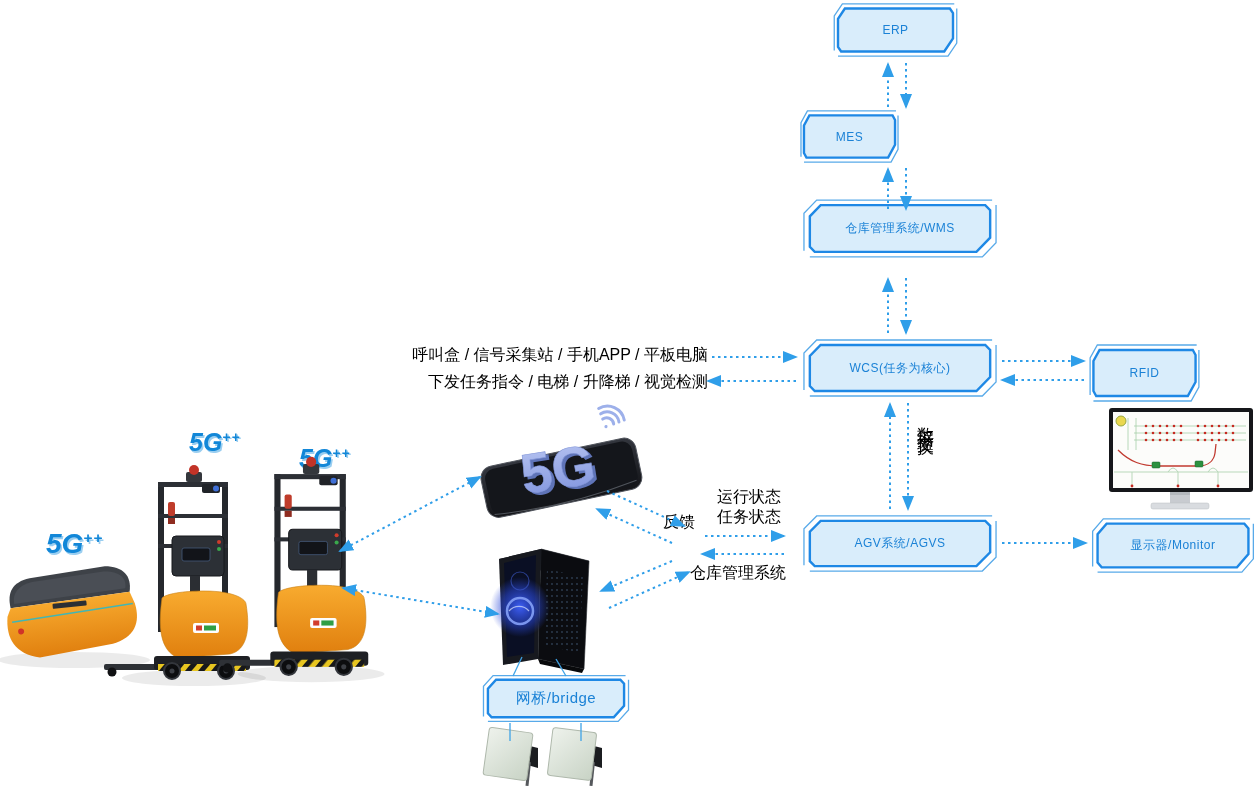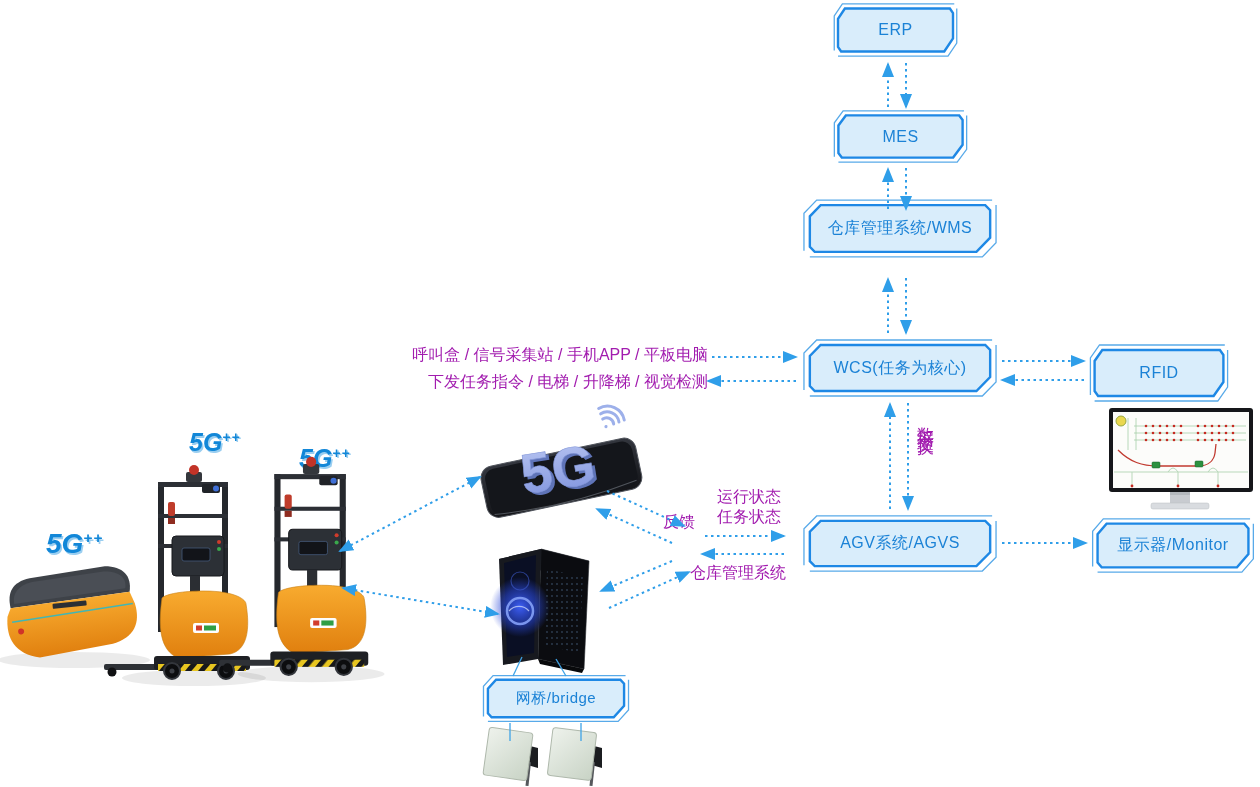--- a/index.html
+++ b/index.html
@@ -7,23 +7,23 @@
     position:relative;width:1260px;height:787px;background:#ffffff;overflow:hidden;
     font-family:"Liberation Sans","DejaVu Sans",sans-serif;
   }
   
   .tbox{position:absolute;}
   .tbox svg.frame{position:absolute;left:0;top:0;width:100%;height:100%;overflow:visible;}
   .fouter{fill:none;stroke:#58aae9;stroke-width:1.3;vector-effect:non-scaling-stroke;}
   .finner{fill:#d9edfb;stroke:#1e88e5;stroke-width:2.4;vector-effect:non-scaling-stroke;stroke-linejoin:miter;}
   .tbox .lbl{
     position:absolute;inset:0;display:flex;align-items:center;justify-content:center;
-    color:#1b82d6;font-size:16px;letter-spacing:.5px;white-space:nowrap;
+    color:#1b82d6;font-size:12px;letter-spacing:.5px;white-space:nowrap;
   }
-  .note{position:absolute;color:#a21caf;font-size:16px;line-height:21px;white-space:nowrap;}
+  .note{position:absolute;color:#000000;font-size:16px;line-height:21px;white-space:nowrap;}
   .note.right{text-align:right;}
   .vert{writing-mode:vertical-rl;letter-spacing:4px;}
   .fiveg{
     position:absolute;font-weight:bold;font-style:italic;color:#1287d8;
     text-shadow:1.5px 1.5px 0 rgba(120,190,235,.75);line-height:1;white-space:nowrap;
   }
   .fiveg sup{font-size:55%;vertical-align:super;letter-spacing:1px;}
   .illus{position:absolute;overflow:visible;}
   #arrows{position:absolute;left:0;top:0;width:1260px;height:787px;pointer-events:none;}
   .dot{stroke:#2f9ee9;stroke-width:2;fill:none;stroke-dasharray:2.5 3.5;}
@@ -75,42 +75,42 @@
     </defs>
   </svg>
 
   <div class="tbox" style="left:833px;top:2px;width:125px;height:56px;">
     <svg class="frame" viewBox="0 0 200 60" preserveAspectRatio="none">
         <use href="#techframe"></use>
       </svg>
     <span class="lbl">ERP</span>
   </div>
 
-  <div class="tbox" style="left:833px;top:109px;width:135px;height:55px;">
+  <div class="tbox" style="left:800px;top:109px;width:99px;height:55px;">
     <svg class="frame" viewBox="0 0 200 60" preserveAspectRatio="none">
         <use href="#techframe"></use>
       </svg>
     <span class="lbl">MES</span>
   </div>
 
   <div class="tbox" style="left:802px;top:198px;width:196px;height:61px;">
     <svg class="frame" viewBox="0 0 200 60" preserveAspectRatio="none">
         <use href="#techframe"></use>
       </svg>
     <span class="lbl">仓库管理系统/WMS</span>
   </div>
 
   <div class="tbox" style="left:802px;top:338px;width:196px;height:60px;">
     <svg class="frame" viewBox="0 0 200 60" preserveAspectRatio="none">
         <use href="#techframe"></use>
       </svg>
     <span class="lbl">WCS(任务为核心)</span>
   </div>
 
-  <div class="tbox" style="left:1089px;top:343px;width:140px;height:60px;">
+  <div class="tbox" style="left:1089px;top:343px;width:111px;height:60px;">
     <svg class="frame" viewBox="0 0 200 60" preserveAspectRatio="none">
         <use href="#techframe"></use>
       </svg>
     <span class="lbl">RFID</span>
   </div>
 
   <div class="tbox" style="left:802px;top:514px;width:196px;height:59px;">
     <svg class="frame" viewBox="0 0 200 60" preserveAspectRatio="none">
         <use href="#techframe"></use>
       </svg>

